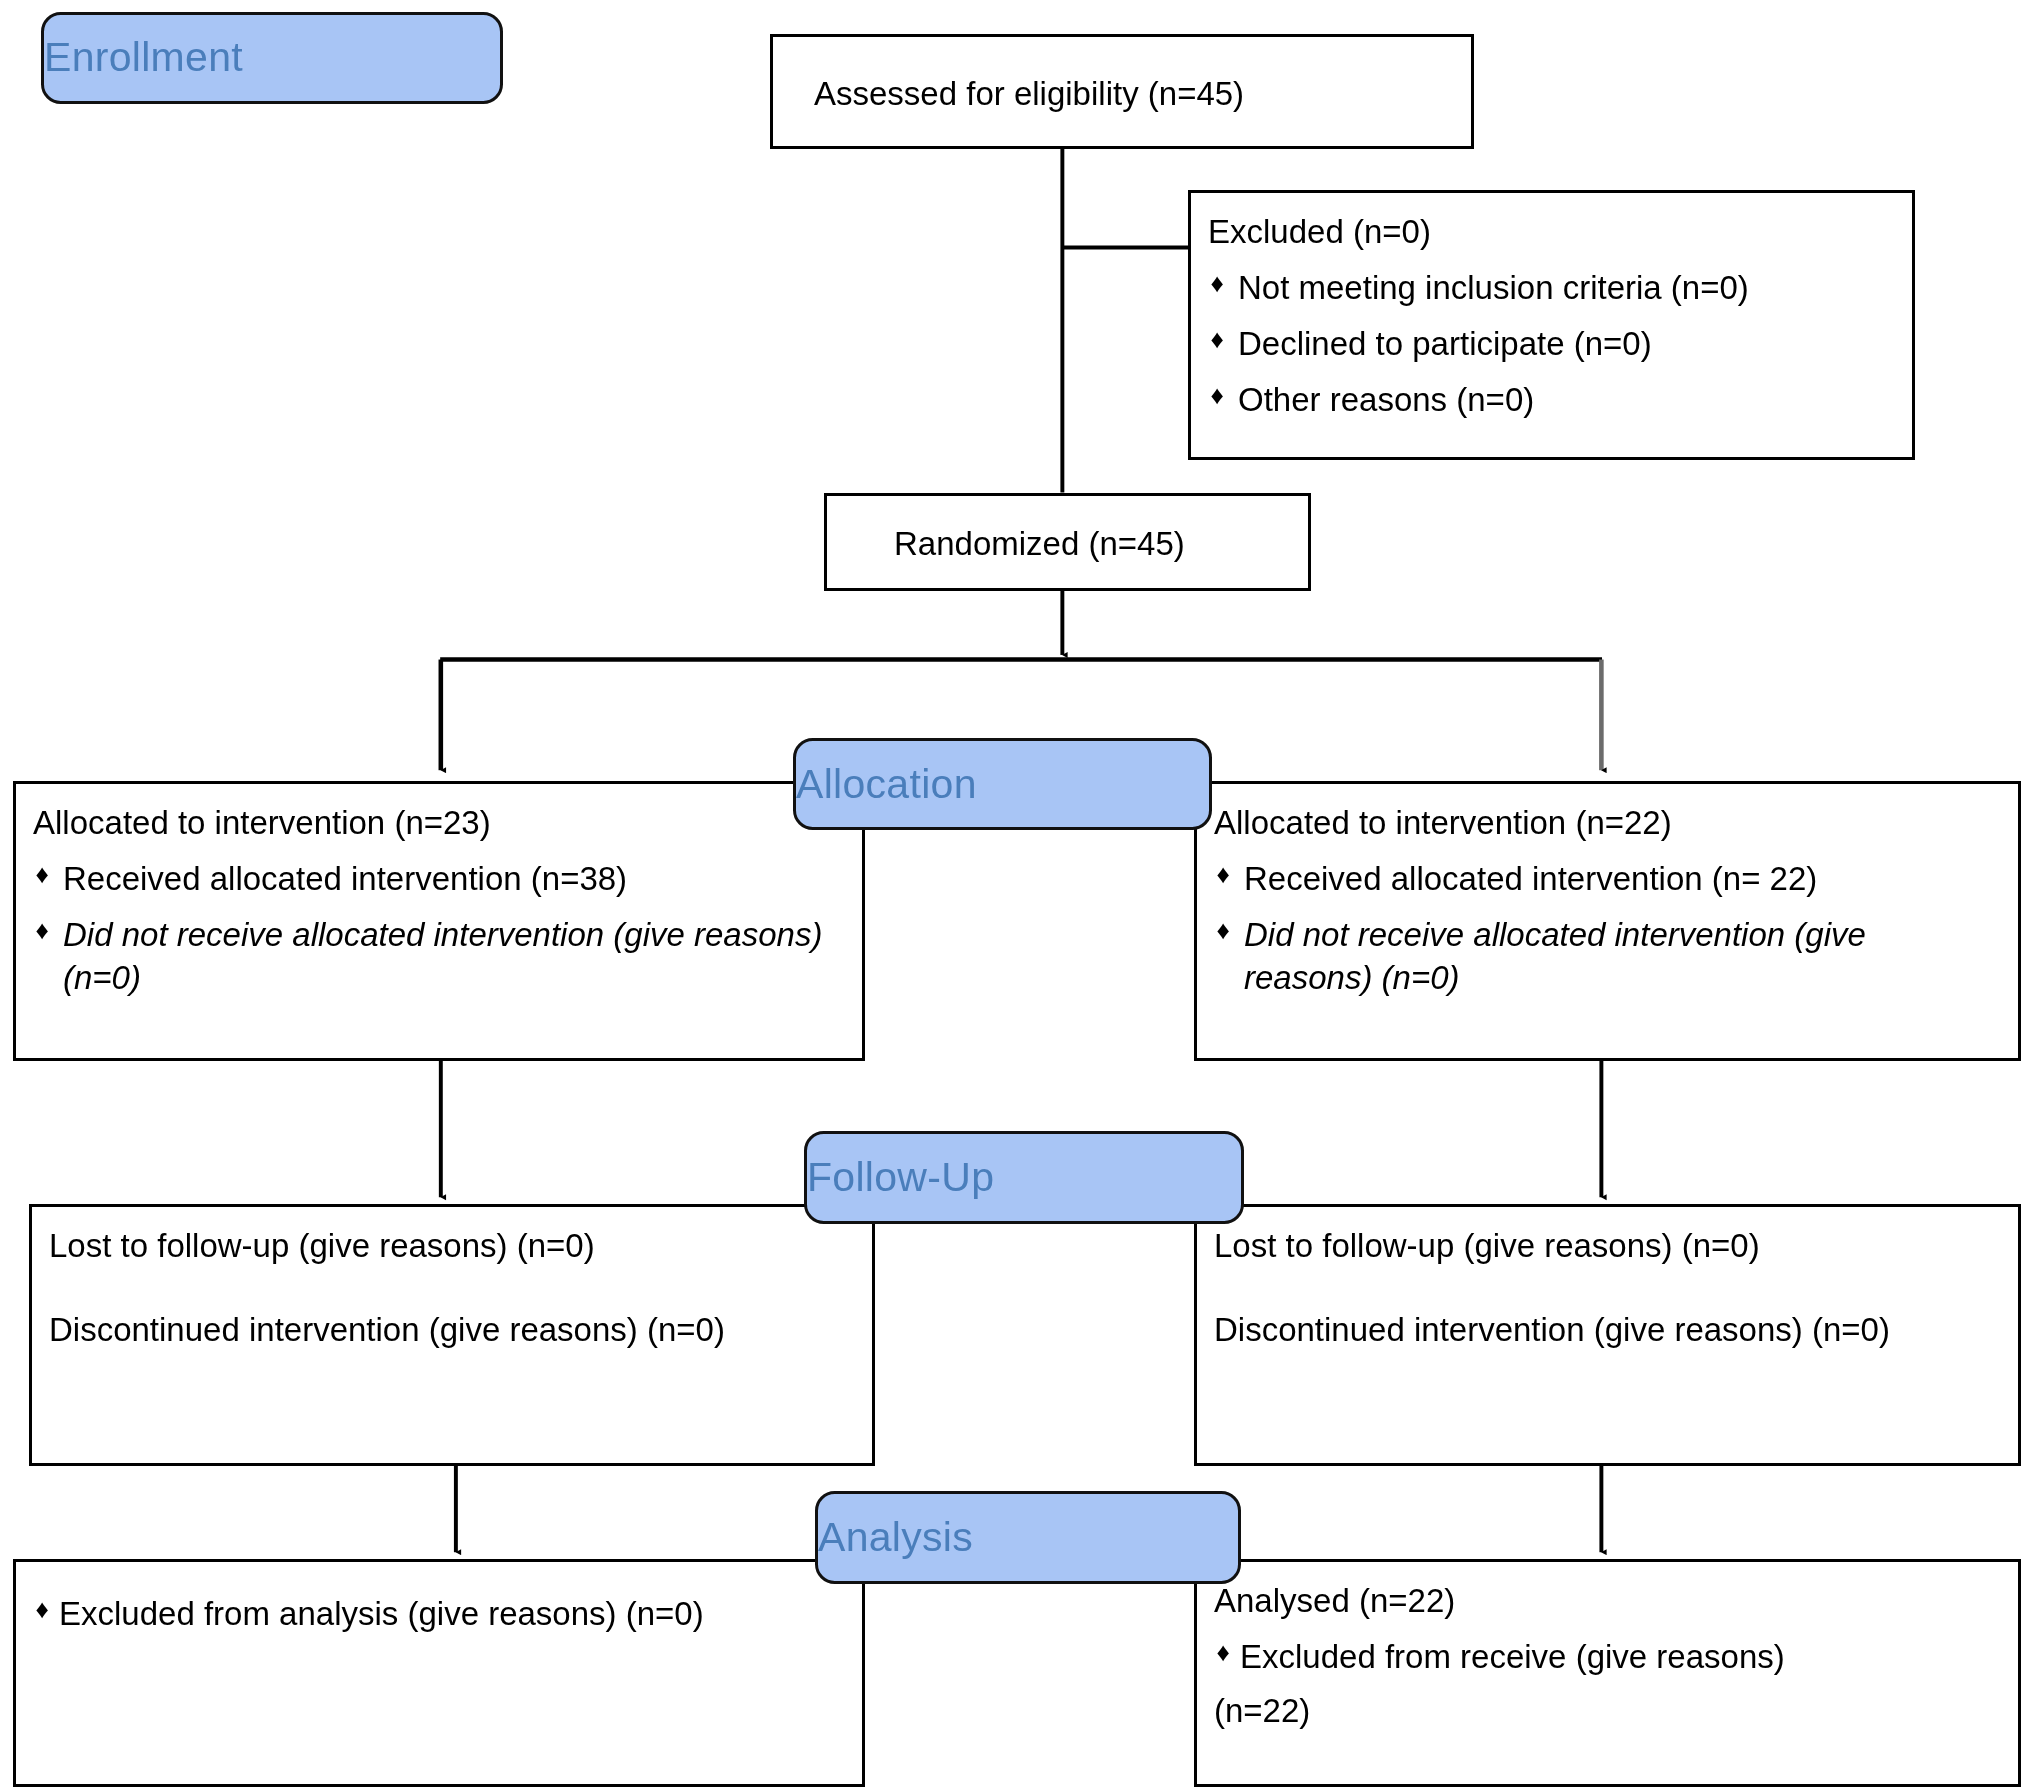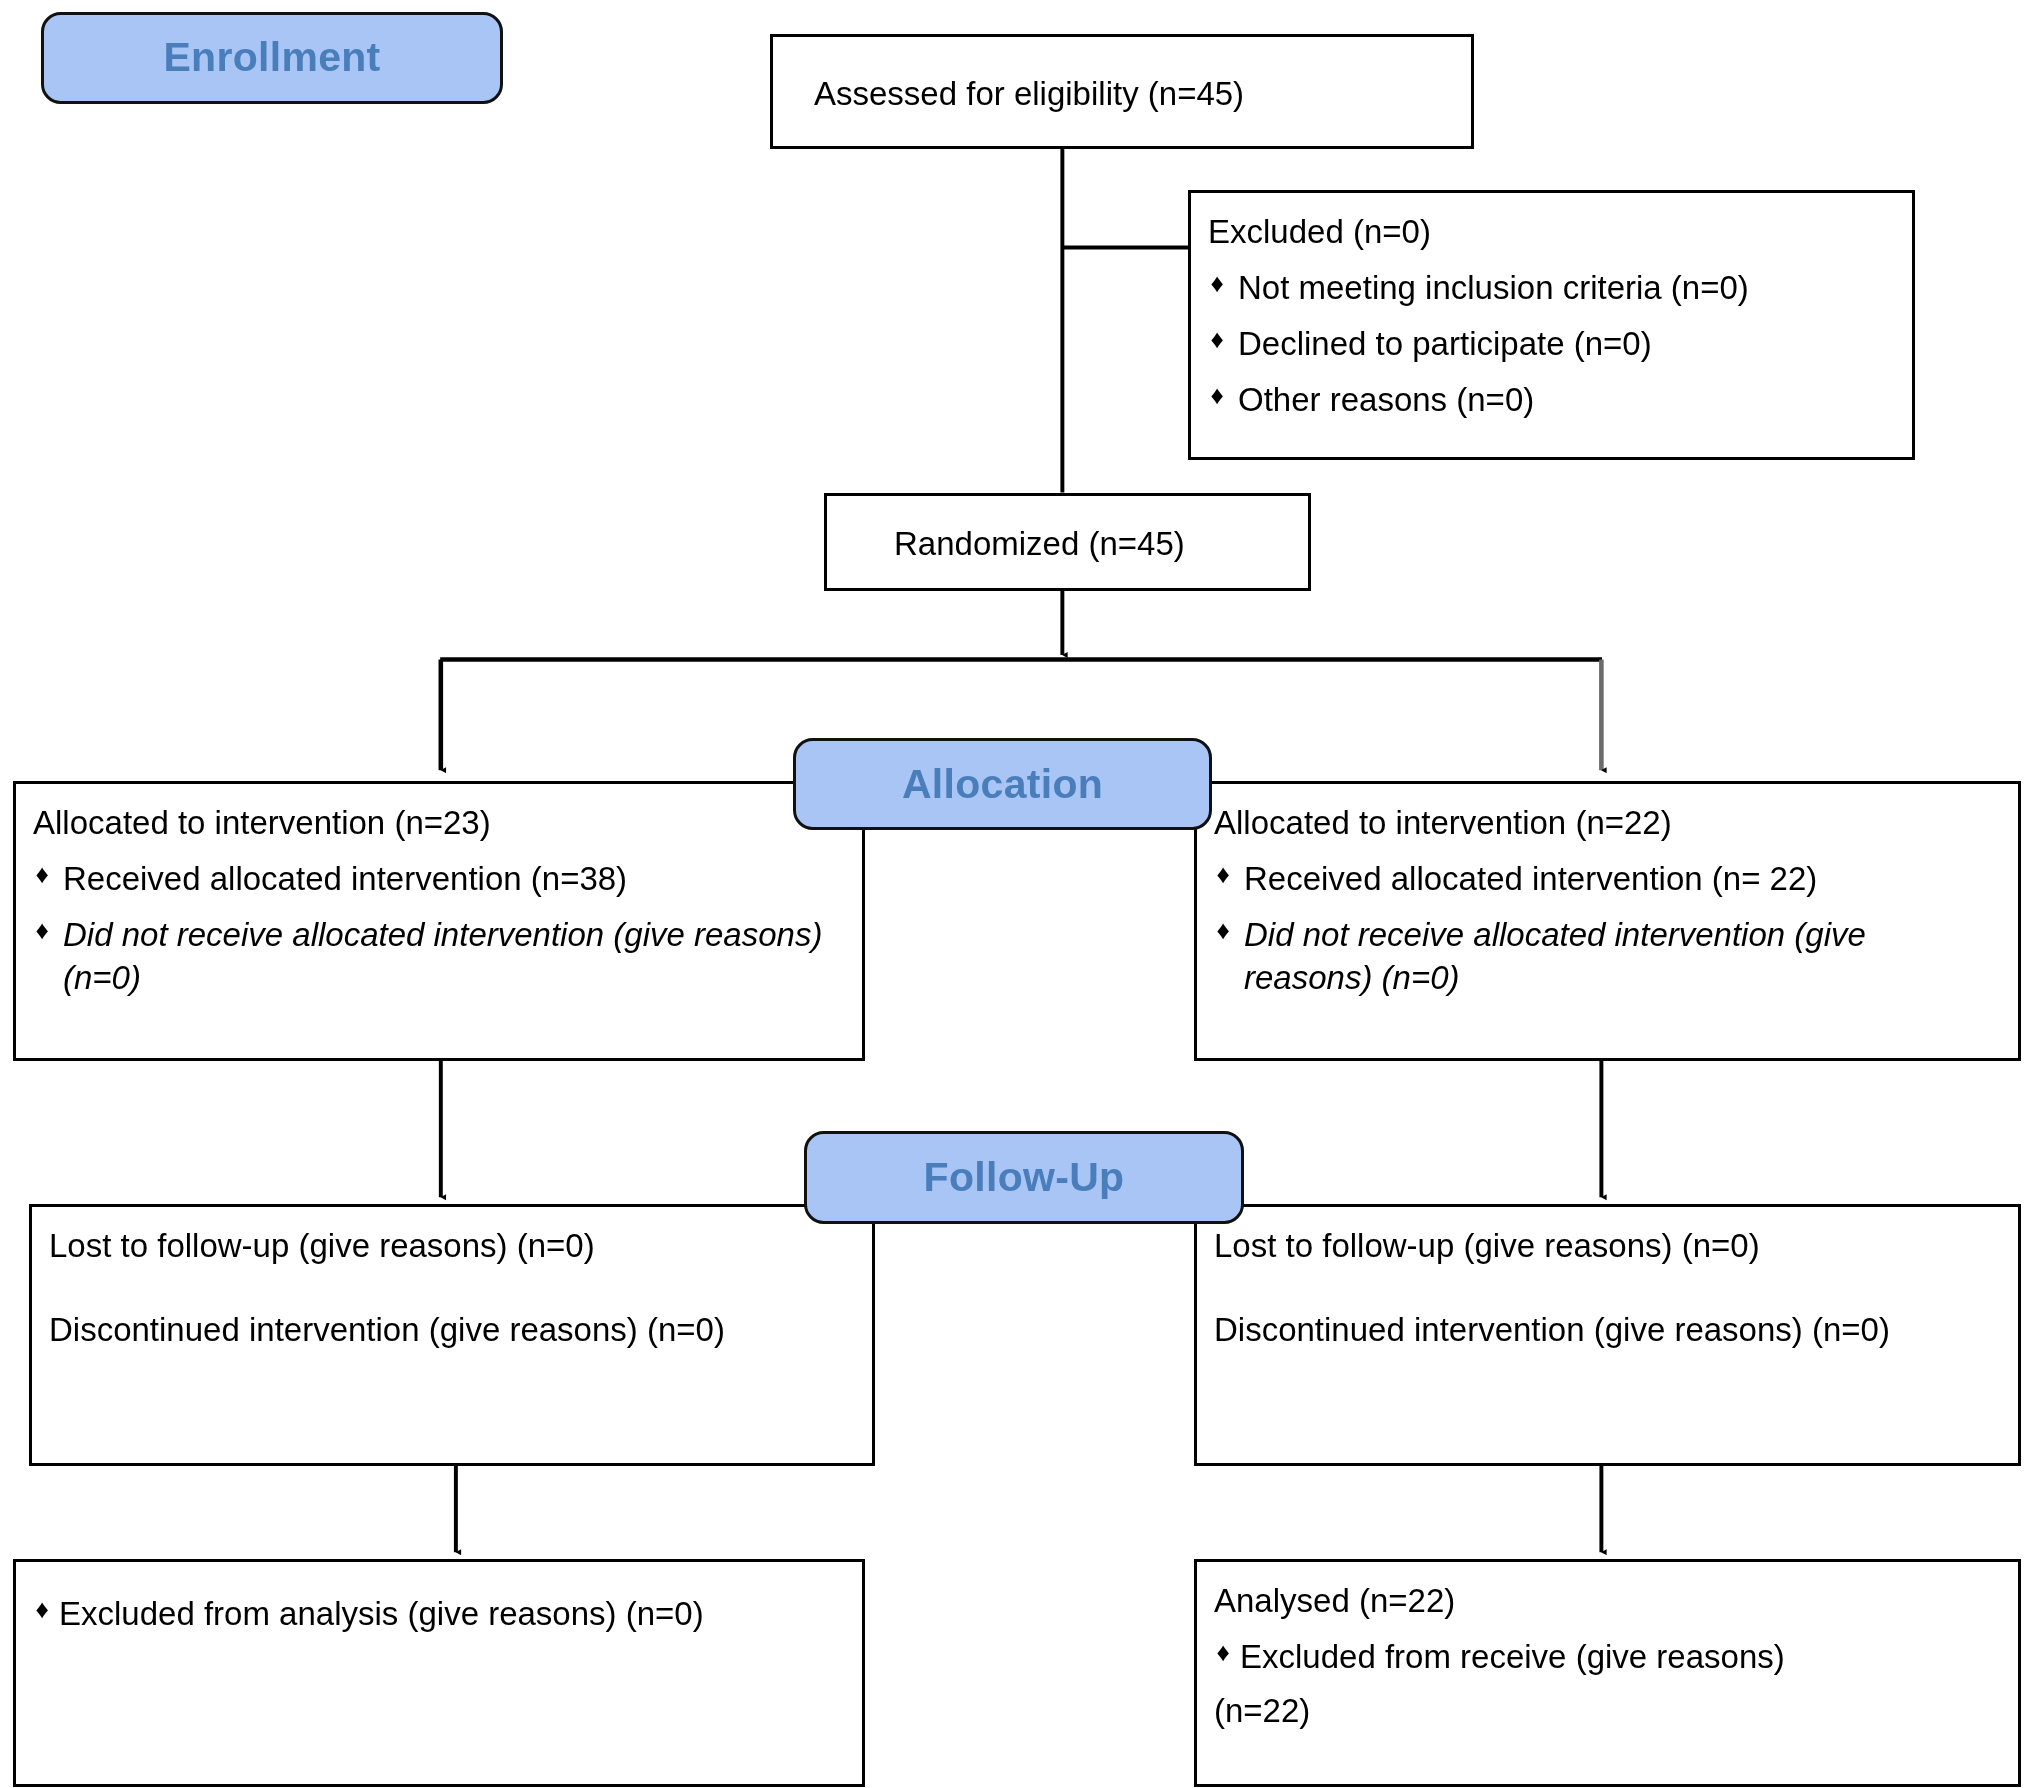--- a/index.html
+++ b/index.html
@@ -72,25 +72,24 @@
     margin-top: 10.5px;
   }
 
   .stage-badge {
     position: absolute;
     box-sizing: border-box;
     background: #A8C5F5;
     border: 3.3px solid #111111;
     border-radius: 19.7px;
     color: #4A7EBB;
-    font-weight: bold;
+    font-weight: normal;
     font-size: 41px;
     display: flex;
     align-items: center;
-    justify-content: center;
     z-index: 9;
     letter-spacing: 0.3px;
   }
 
   
   #badge-enrollment { left: 41px;   top: 11.8px;   width: 462px;  height: 92px; }
   #badge-allocation { left: 793px; top: 738px; width: 419px;  height: 92px; }
   #badge-followup   { left: 804px; top: 1131px; width: 440px;  height: 93px; }
   #badge-analysis   { left: 815px; top: 1491px; width: 426px;  height: 93px; }
 
@@ -151,20 +150,23 @@
   </div>
 
   <div class="stage-badge" id="badge-allocation">
     <span>Allocation</span>
   </div>
 
   <div class="stage-badge" id="badge-followup">
     <span>Follow-Up</span>
   </div>
 
+  <div class="stage-badge" id="badge-analysis">
+    <span>Analysis</span>
+  </div>
 
   <div class="box" id="box-assessed">
     <span class="line">Assessed for eligibility (n=45)</span>
   </div>
 
   <div class="box" id="box-excluded">
     <div class="line">Excluded (n=0)</div>
     <ul>
       <li>
         <span class="bullet">♦</span>

